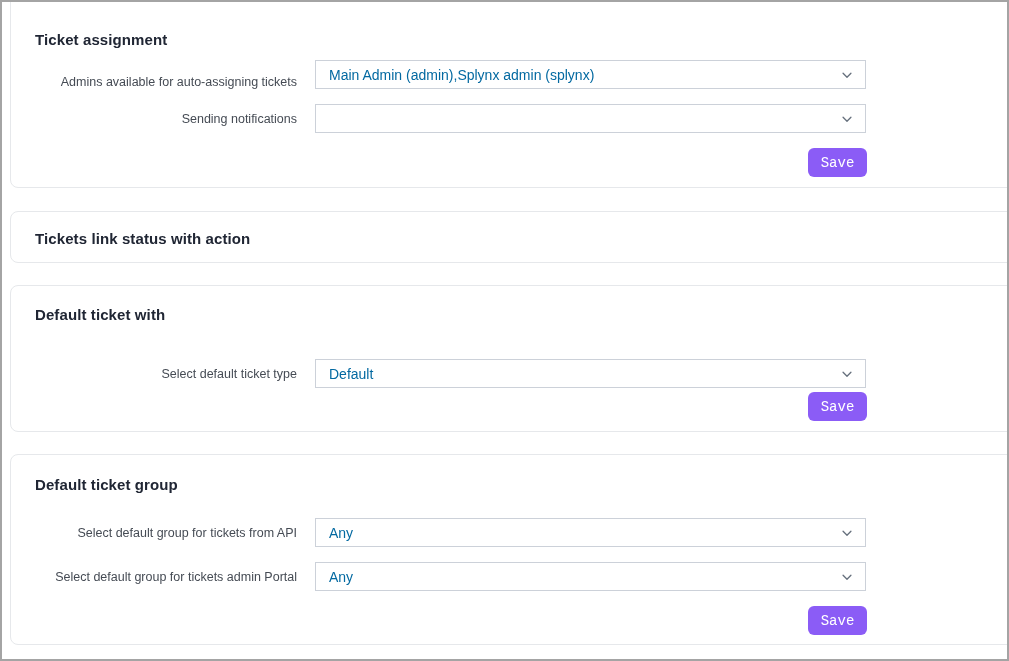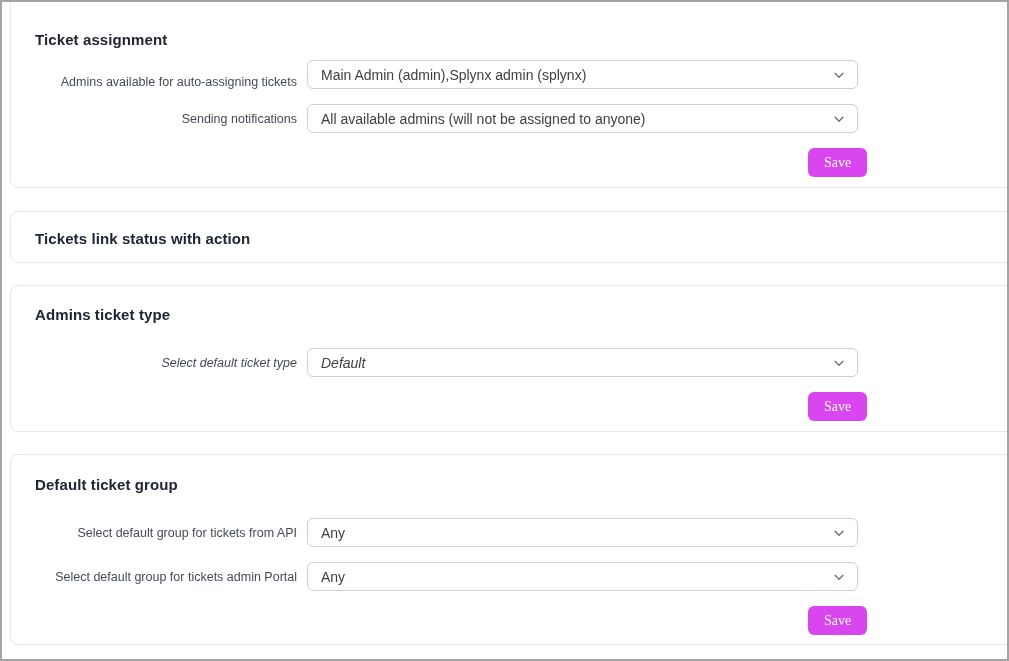--- a/index.html
+++ b/index.html
@@ -42,73 +42,73 @@
   .form-label {
     width: 286px;
     flex: none;
     text-align: right;
     font-size: 12.5px;
     color: #454b54;
     white-space: nowrap;
   }
   .select {
     position: relative;
-    margin-left: 10px;
+    margin-left: 18px;
     width: 551px;
     height: 29px;
     border: 1px solid #ccd1d9;
-    border-radius: 6px;
+    border-radius: 0;
     background: #ffffff;
     display: flex;
     align-items: center;
     padding: 0 34px 0 13px;
     font-size: 14px;
-    color: #404040;
+    color: #0369a1;
     cursor: pointer;
     white-space: nowrap;
     overflow: hidden;
   }
   .chevron {
     position: absolute;
     right: 11px;
     top: 50%;
     transform: translateY(-50%);
     display: flex;
     align-items: center;
   }
   .save-btn {
     position: absolute;
     left: 797px;
     width: 59px;
     height: 29px;
     border: none;
     border-radius: 6px;
-    background: #d946ef;
+    background: #8b5cf6;
     color: #ffffff;
     font-size: 14px;
-    font-family: Liberation Serif, serif;
+    font-family: Liberation Mono, monospace;
     display: flex;
     align-items: center;
     justify-content: center;
     cursor: pointer;
   }
 
   
   #card-ticket-assignment { top: -18px; height: 204px; }
   #card-ticket-assignment .card-title { top: 32px; margin-top: 14px; }
   #card-ticket-assignment .row-0 { top: 75px; align-items: flex-end; }
   #card-ticket-assignment .row-1 { top: 119px; }
   #card-ticket-assignment .save-btn { top: 163px; }
 
   #card-link-status { top: 209px; height: 52px; }
   #card-link-status .card-title { top: 18px; }
 
   #card-default-type { top: 283px; height: 147px; }
   #card-default-type .card-title { top: 20px; }
-  #card-default-type .row-0 { top: 62px; font-style: italic; }
+  #card-default-type .row-0 { top: 73px; }
   #card-default-type .save-btn { top: 106px; }
 
   #card-default-group { top: 452px; height: 191px; }
   #card-default-group .card-title { top: 21px; }
   #card-default-group .row-0 { top: 63px; }
   #card-default-group .row-1 { top: 107px; }
   #card-default-group .save-btn { top: 151px; }
 </style>
 </head>
 <body>
@@ -126,38 +126,37 @@
           <svg width="14" height="14" viewBox="0 0 16 16">
               <path d="M3.5 6l4.5 4.5L12.5 6" stroke="#66707d" stroke-width="1.5" fill="none" stroke-linecap="round" stroke-linejoin="round"></path>
             </svg>
         </span>
       </div>
     </div>
 
     <div class="form-row row-1">
       <div class="form-label">Sending notifications</div>
       <div class="select">
-        <span>All available admins (will not be assigned to anyone)</span>
         <span class="chevron">
           <svg width="14" height="14" viewBox="0 0 16 16">
               <path d="M3.5 6l4.5 4.5L12.5 6" stroke="#66707d" stroke-width="1.5" fill="none" stroke-linecap="round" stroke-linejoin="round"></path>
             </svg>
         </span>
       </div>
     </div>
 
     <button class="save-btn">Save</button>
   </section>
 
   <section class="card" id="card-link-status">
     <h2 class="card-title">Tickets link status with action</h2>
   </section>
 
   <section class="card" id="card-default-type">
-    <h2 class="card-title">Admins ticket type</h2>
+    <h2 class="card-title">Default ticket with</h2>
 
     <div class="form-row row-0">
       <div class="form-label">Select default ticket type</div>
       <div class="select">
         <span>Default</span>
         <span class="chevron">
           <svg width="14" height="14" viewBox="0 0 16 16">
               <path d="M3.5 6l4.5 4.5L12.5 6" stroke="#66707d" stroke-width="1.5" fill="none" stroke-linecap="round" stroke-linejoin="round"></path>
             </svg>
         </span>

